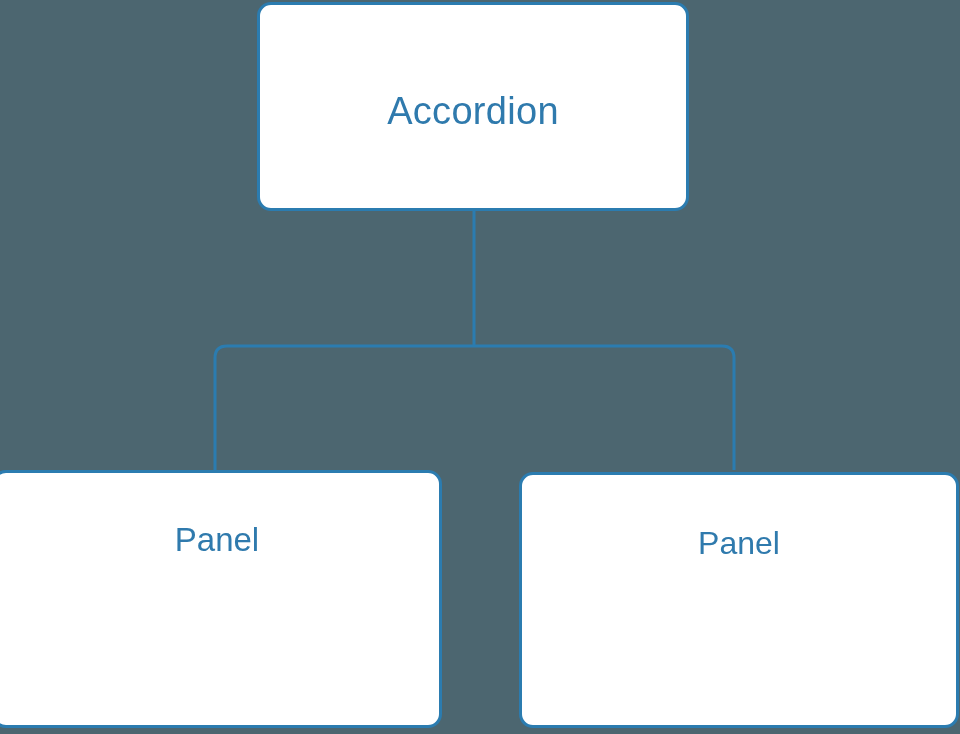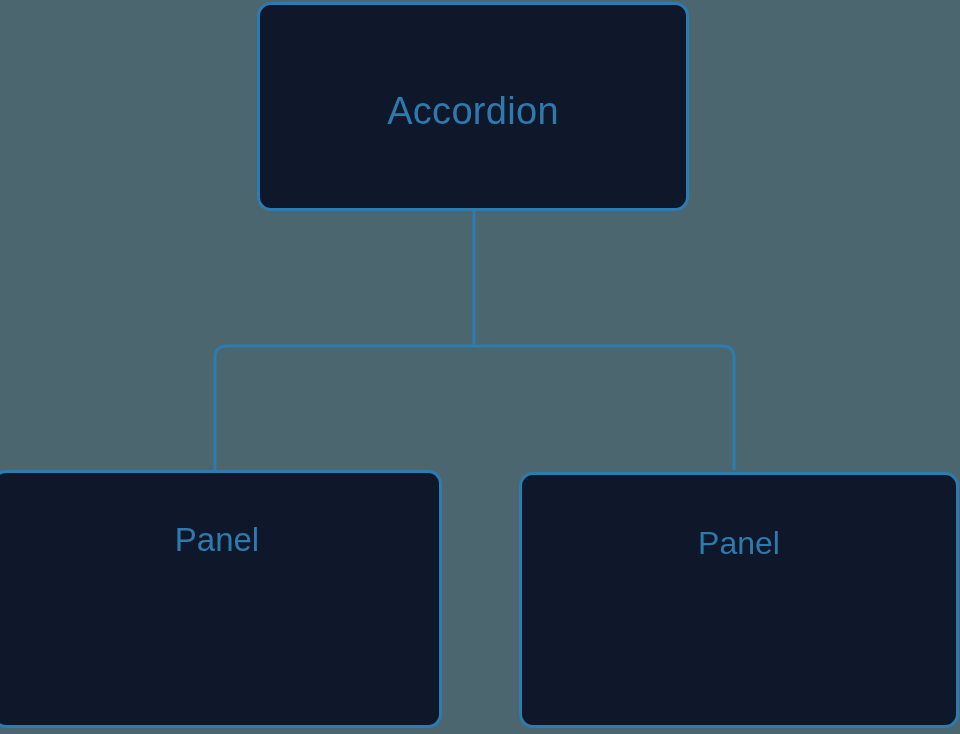--- a/index.html
+++ b/index.html
@@ -26,21 +26,21 @@
     left: 0;
     top: 0;
     width: 960px;
     height: 734px;
     pointer-events: none;
   }
 
   
   .node {
     position: absolute;
-    background: #0f172a;
+    background: #ffffff;
     border: 3px solid #2b7cb0;
     border-radius: 14px;
     box-sizing: border-box;
   }
   #node-accordion {
     left: 257px;
     top: 2px;
     width: 432px;
     height: 209px;
   }

